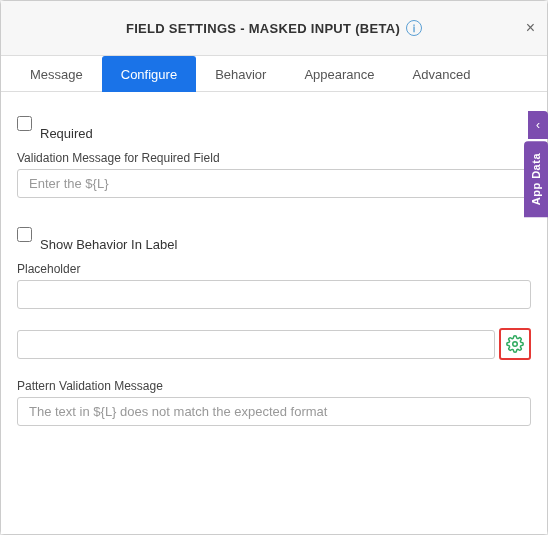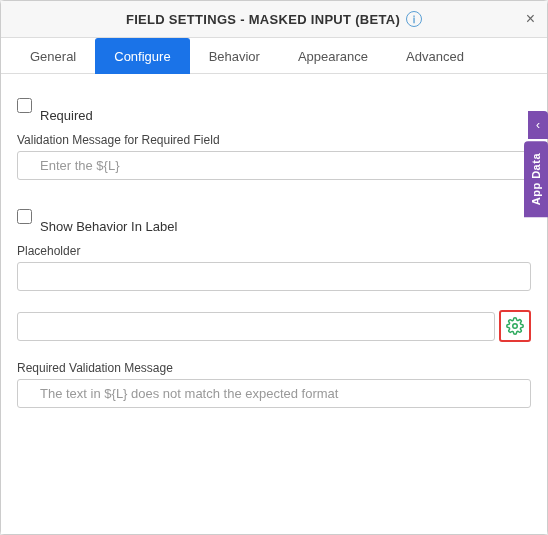--- a/index.html
+++ b/index.html
@@ -22,21 +22,21 @@
       border-radius: 4px;
       display: flex;
       flex-direction: column;
       position: relative;
       box-shadow: 0 2px 10px rgba(0,0,0,0.15);
     }
     .modal-header {
       display: flex;
       align-items: center;
       justify-content: center;
-      padding: 10px 14px;
+      padding: 19px 14px;
       border-bottom: 1px solid #ddd;
       background: #f7f7f7;
       position: relative;
     }
     .modal-title {
       font-size: 13px;
       font-weight: 600;
       color: #333;
       letter-spacing: 0.3px;
     }
@@ -115,21 +115,21 @@
       margin-top: 20px;
     }
     .field-label {
       font-size: 12px;
       color: #444;
       margin-bottom: 4px;
       display: block;
     }
     .text-input {
       width: 100%;
-      padding: 6px 22px;
+      padding: 6px 11px;
       border: 1px solid #ccc;
       border-radius: 3px;
       font-size: 13px;
       color: #666;
       background: #fff;
       outline: none;
     }
     .text-input::placeholder {
       color: #999;
     }
@@ -196,21 +196,21 @@
 
 <div class="modal">
 
   <div class="modal-header">
     <span class="modal-title">FIELD SETTINGS - MASKED INPUT (BETA)</span>
     <span class="info-icon">ℹ</span>
     <button class="close-btn">×</button>
   </div>
 
   <div class="tabs">
-    <button class="tab">General</button>
+    <button class="tab">Message</button>
     <button class="tab active">Configure</button>
     <button class="tab">Behavior</button>
     <button class="tab">Appearance</button>
     <button class="tab">Advanced</button>
   </div>
 
   <div class="modal-body">
 
     <div class="checkbox-row">
       <input type="checkbox" id="required-cb" style="">
@@ -238,21 +238,21 @@
         <button class="gear-btn">
           <svg class="gear-icon-svg" viewBox="0 0 24 24" fill="none" stroke="#2eaa5e" stroke-width="2" stroke-linecap="round" stroke-linejoin="round">
             <circle cx="12" cy="12" r="3"></circle>
             <path d="M19.4 15a1.65 1.65 0 0 0 .33 1.82l.06.06a2 2 0 0 1-2.83 2.83l-.06-.06a1.65 1.65 0 0 0-1.82-.33 1.65 1.65 0 0 0-1 1.51V21a2 2 0 0 1-4 0v-.09A1.65 1.65 0 0 0 9 19.4a1.65 1.65 0 0 0-1.82.33l-.06.06a2 2 0 0 1-2.83-2.83l.06-.06A1.65 1.65 0 0 0 4.68 15a1.65 1.65 0 0 0-1.51-1H3a2 2 0 0 1 0-4h.09A1.65 1.65 0 0 0 4.6 9a1.65 1.65 0 0 0-.33-1.82l-.06-.06a2 2 0 0 1 2.83-2.83l.06.06A1.65 1.65 0 0 0 9 4.68a1.65 1.65 0 0 0 1-1.51V3a2 2 0 0 1 4 0v.09a1.65 1.65 0 0 0 1 1.51 1.65 1.65 0 0 0 1.82-.33l.06-.06a2 2 0 0 1 2.83 2.83l-.06.06A1.65 1.65 0 0 0 19.4 9a1.65 1.65 0 0 0 1.51 1H21a2 2 0 0 1 0 4h-.09a1.65 1.65 0 0 0-1.51 1z"></path>
           </svg>
         </button>
       </div>
     </div>
 
     <div class="form-row">
-      <label class="field-label">Required Validation Message</label>
+      <label class="field-label">Pattern Validation Message</label>
       <input type="text" class="text-input" placeholder="The text in ${L} does not match the expected format" style="">
     </div>
 
   </div>
 
   <div class="chevron-left">‹</div>
   <div class="app-data-tab">App Data</div>
 </div>
 
 </body></html>

